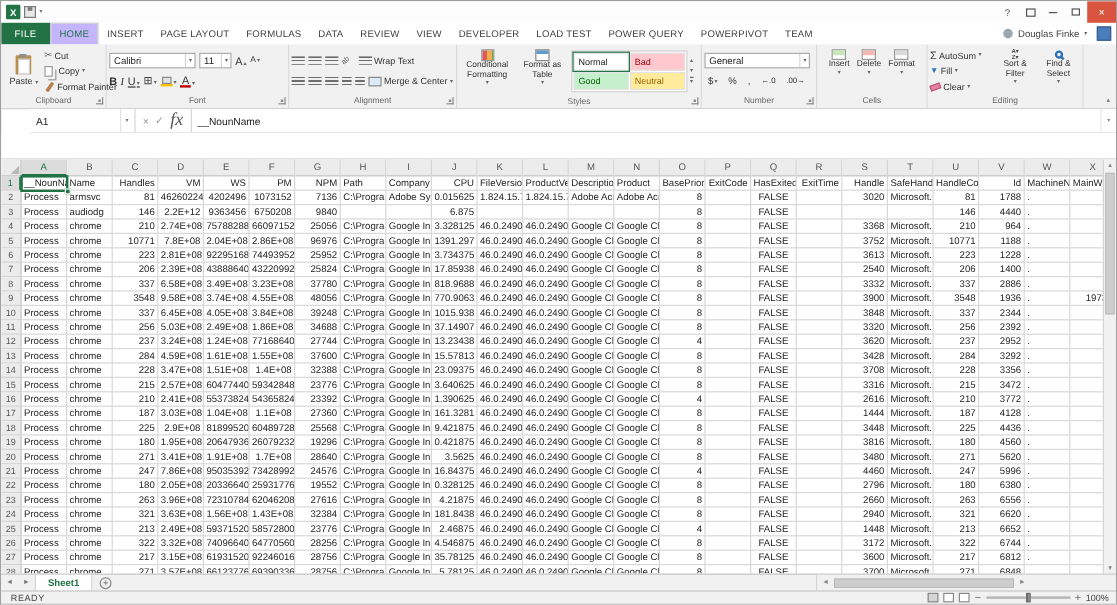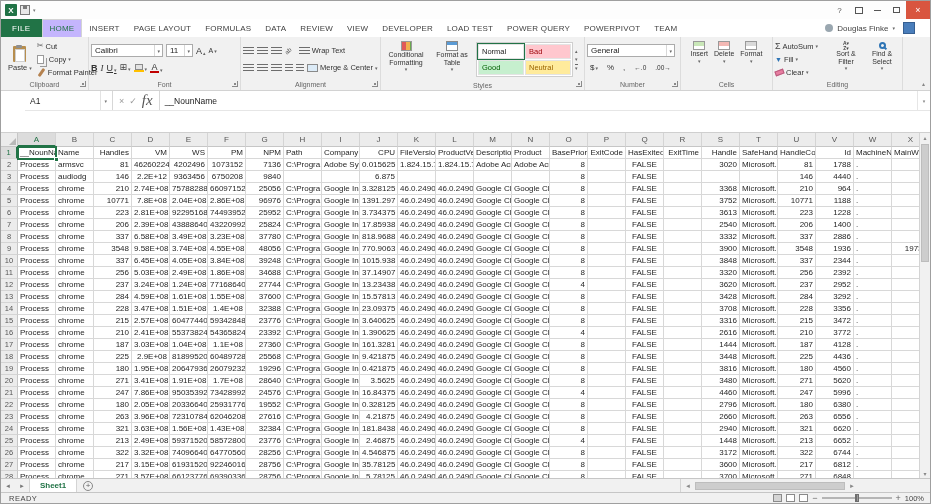--- a/index.html
+++ b/index.html
@@ -21,21 +21,21 @@
   .restbox { width:7px; height:6px; border:1px solid #555; display:inline-block; }
   .ribopt { width:8px; height:7px; border:1px solid #555; display:inline-block; position:relative; }
   .wbtn.close { background:#d9553f; color:#fff; min-width:24px; font-size:9px; }
 
   
   .tabrow { position:absolute; top:18px; left:0; right:0; height:18px; background:#fff; display:flex; align-items:stretch; }
   .filetab { background:#217346; color:#fff; font-size:8px; padding:0 11px; display:flex; align-items:center; letter-spacing:.4px; }
   .rtabs { display:flex; align-items:stretch; }
   .rtab { font-size:8px; color:#3f3f3f; padding:0 7px; display:flex; align-items:center; letter-spacing:.2px; white-space:nowrap; }
   .rtab.active { background:#c4b5fd; color:#217346; border:1px solid #d4d4d4; border-bottom:none; }
-  .userarea { margin-left:auto; display:flex; align-items:center; gap:4px; padding-right:15px; font-size:8px; color:#444;justify-content:space-between; }
+  .userarea { margin-left:auto; display:flex; align-items:center; gap:4px; padding-right:4px; font-size:8px; color:#444;justify-content:space-between; }
   .person { width:8px; height:8px; border-radius:50%; background:#9aa7b0; }
   .ucar { font-size:5px; color:#666; }
   .avatar { width:12px; height:12px; background:#4a7ebb; border:1px solid #365f91; margin-left:4px; }
 
   
   .ribbon { position:absolute; top:36px; left:0; right:0; height:54px; background:#f1f1f1; border-bottom:1px solid #d2d2d2; display:flex; overflow:hidden; }
   .rgroup { position:relative; border-right:1px solid #dcdcdc; display:flex; flex-direction:column; padding:2px 2px 0; flex:none; }
   .rbody { flex:1; display:flex; align-items:stretch; }
   .glabel { height:11px; text-align:center; font-size:7px; color:#666; line-height:11px; white-space:nowrap; }
   .launcher { position:absolute; right:2px; bottom:3px; width:6px; height:6px; border-right:1px solid #8a8a8a; border-bottom:1px solid #8a8a8a; }

